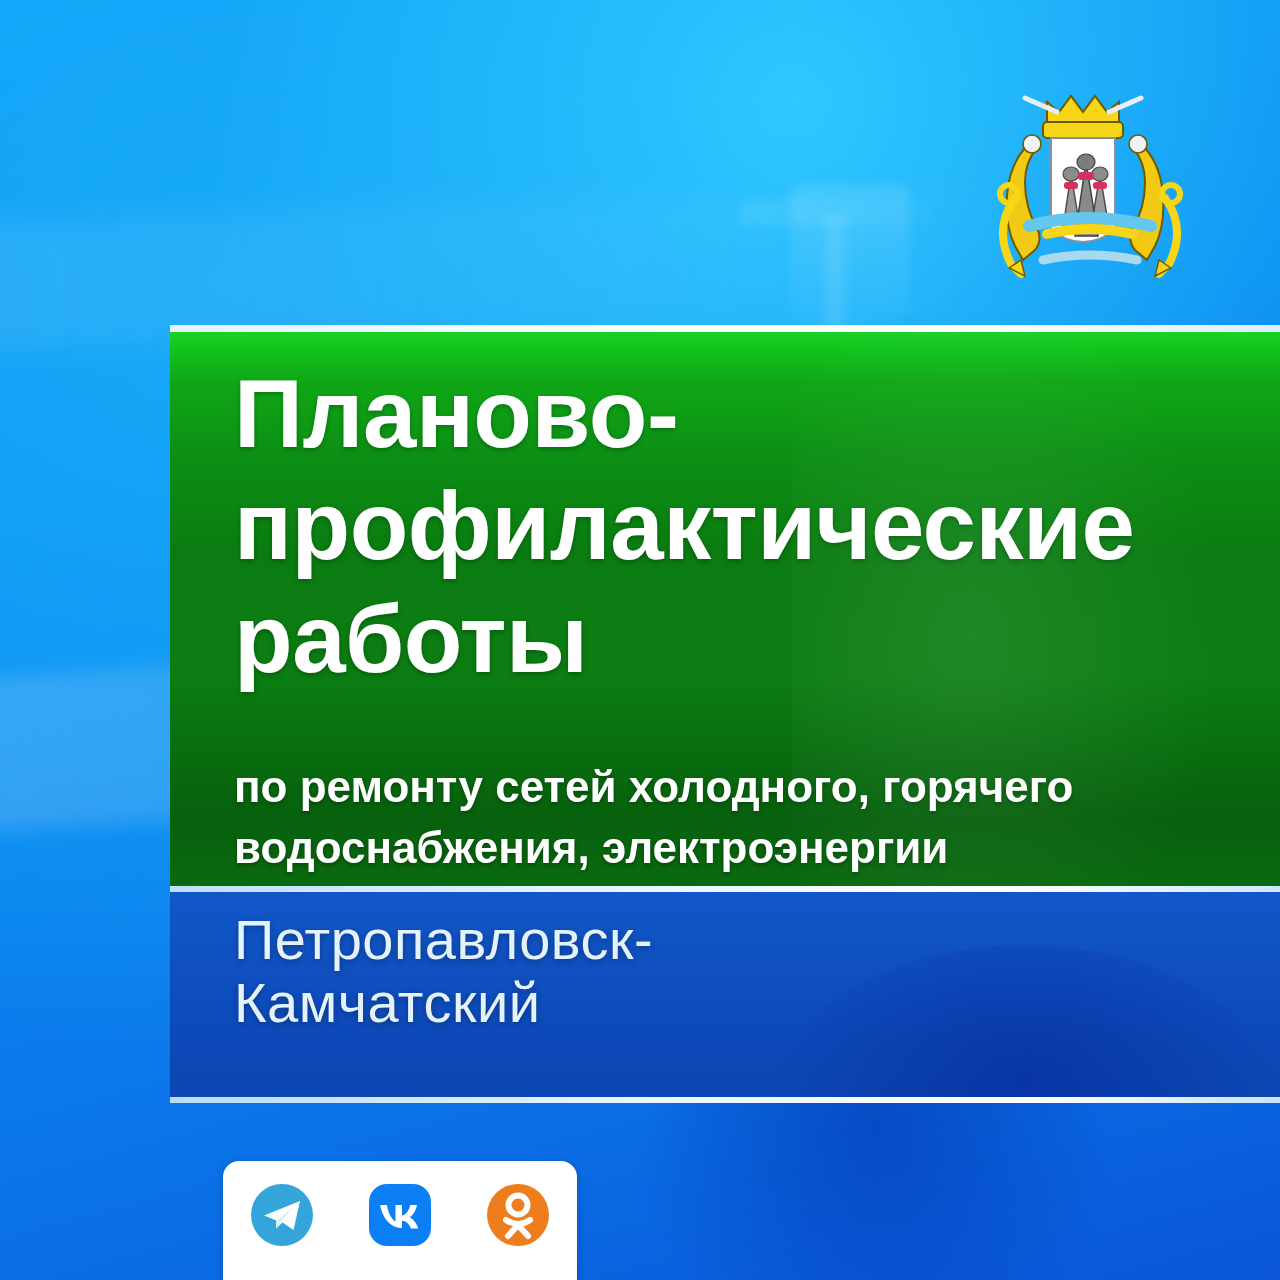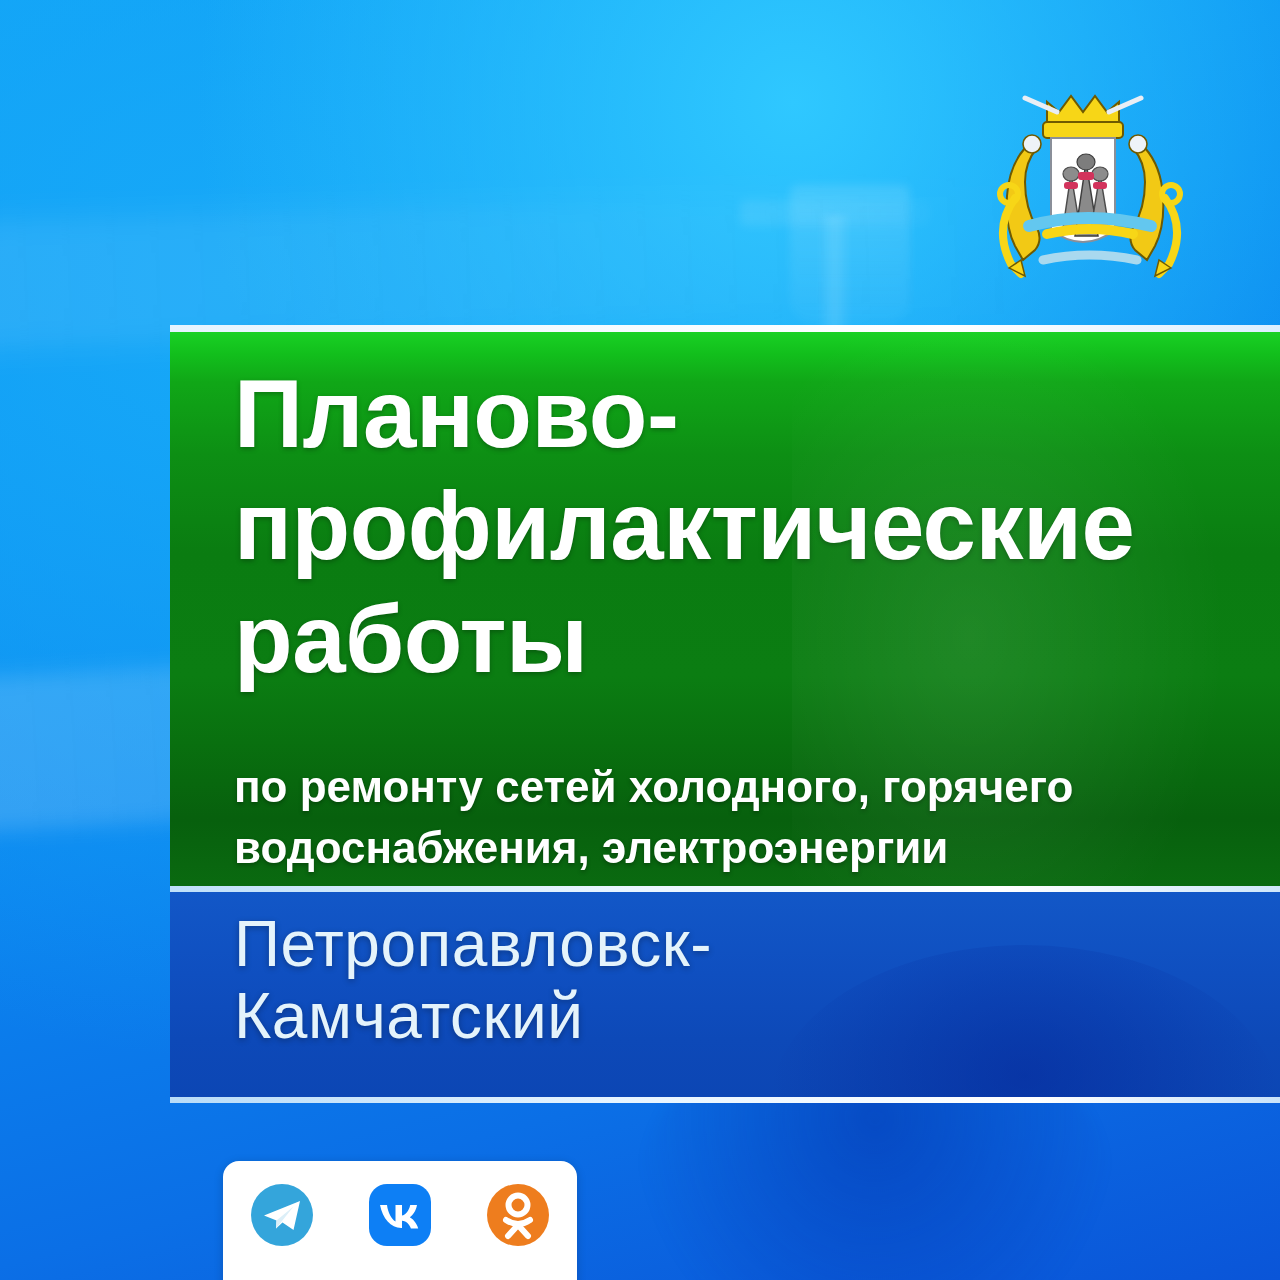--- a/index.html
+++ b/index.html
@@ -192,21 +192,21 @@
     line-height: 1.38;
     text-shadow: 0 2px 4px rgba(0,0,0,0.30);
     white-space: pre-line;
   }
   .city {
     position: absolute;
     left: 64px;
     top: 16px;
     width: 1010px;
     color: #e4f3fb;
-    font-size: 64px;
+    font-size: 56px;
     font-weight: 300;
     line-height: 1.13;
     letter-spacing: 0.5px;
     text-shadow: 0 2px 6px rgba(0,0,0,0.30);
     white-space: pre-line;
   }
 
   
   .social-card {
     position: absolute;

